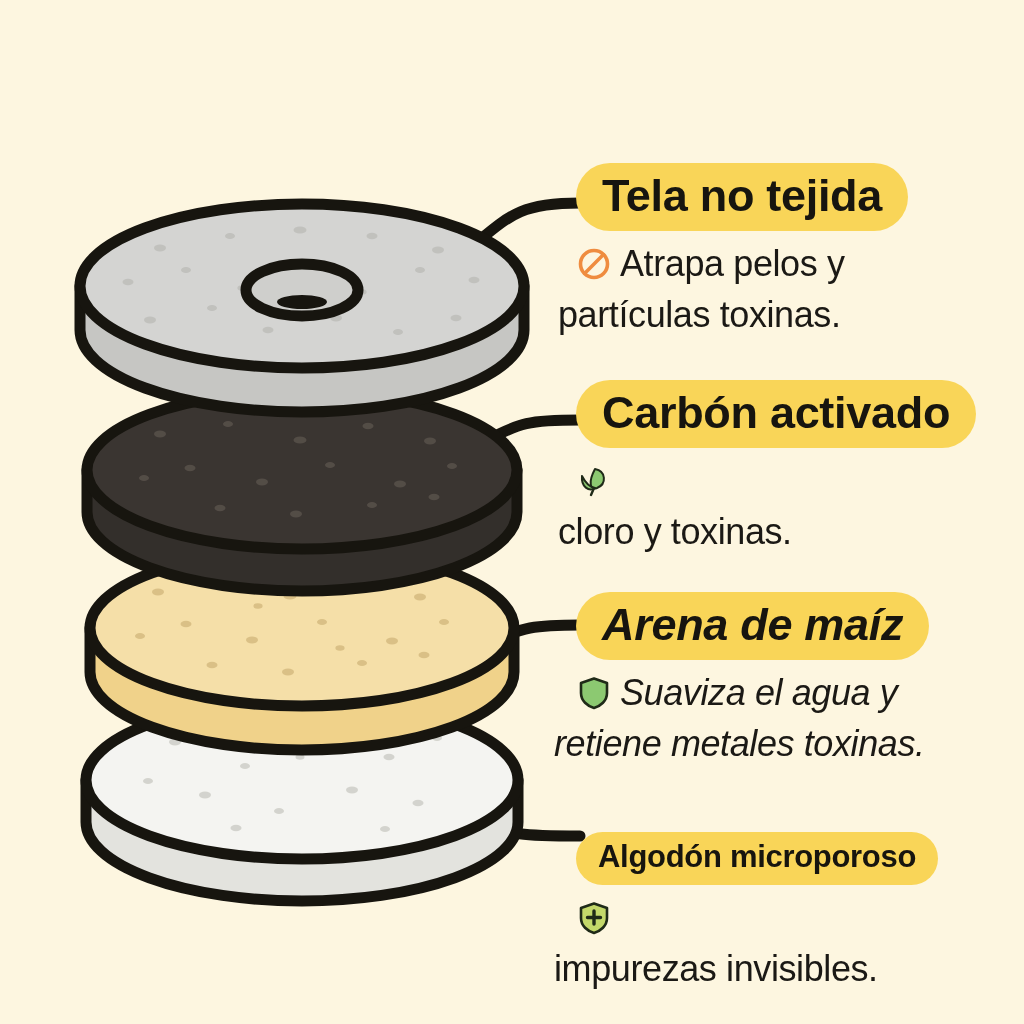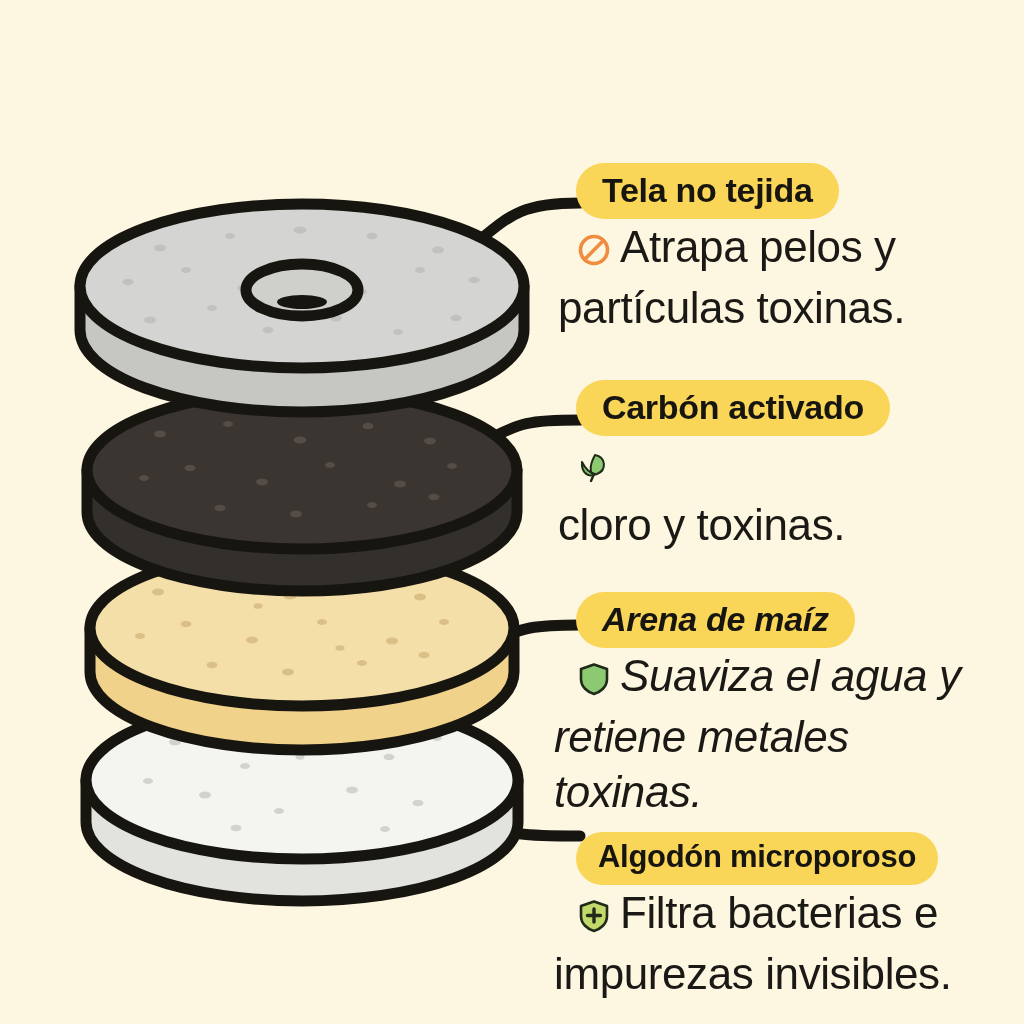--- a/index.html
+++ b/index.html
@@ -41,48 +41,49 @@
   .callout.c1 { top: 380px; }
   .callout.c2 { top: 592px; font-style: italic; }
   .callout.c3 { top: 832px; }
 
   .pill {
     display: inline-block;
     background: #f9d558;
     border-radius: 34px;
     padding: 9px 26px 11px 26px;
     color: #17150f;
-    font-size: 34px;
+    font-size: 45px;
     font-weight: bold;
     letter-spacing: -0.3px;
     line-height: 1.06;
     white-space: nowrap;
   }
   .callout.c3 .pill {
     font-size: 31px;
     padding: 9px 22px 11px 22px;
   }
 
   .desc {
+    margin-top: 10px;
     color: #1b1915;
-    font-size: 44px;
+    font-size: 36px;
     line-height: 1.25;
     letter-spacing: -0.4px;
     max-width: 400px;
   }
   .desc .icon-inline {
     display: inline-block;
     vertical-align: -6px;
     margin-right: 8px;
   }
   .desc-line2 {
     display: block;
     margin-left: -18px;
   }
-  .callout.c3 .desc-line2 { margin-left: -22px; text-align: center; }
+  .callout.c3 .desc-line2 { margin-left: -22px; }
   .callout.c2 .desc-line2 { margin-left: -22px; }
 </style>
 </head>
 <body style="background: rgb(253, 246, 224);">
 
 <div id="infographic">
 
   <svg id="stack-svg" viewBox="0 0 1024 1024">
     <defs>
       <clipPath id="clipTop">
@@ -242,18 +243,18 @@
   </div>
 
   <div class="callout c3">
     <div class="pill">Algodón microporoso</div>
     <div class="desc">
       <span class="icon-inline">
         <svg width="36" height="36" viewBox="0 0 36 36">
           <path d="M18 3.5 L31 8 L31 18 C31 26 24.5 31 18 33 C11.5 31 5 26 5 18 L5 8 Z" fill="#c3d86a" stroke="#1f2a18" stroke-width="2.6" stroke-linejoin="round"></path>
           <path d="M18 11 L18 24 M11.5 17.5 L24.5 17.5" stroke="#1f2a18" stroke-width="3.4" stroke-linecap="round"></path>
         </svg>
-      </span><span>Filtra bacterias e</span>
+      </span>
       <span class="desc-line2">impurezas invisibles.</span>
     </div>
   </div>
 
 </div>
 
 </body></html>

